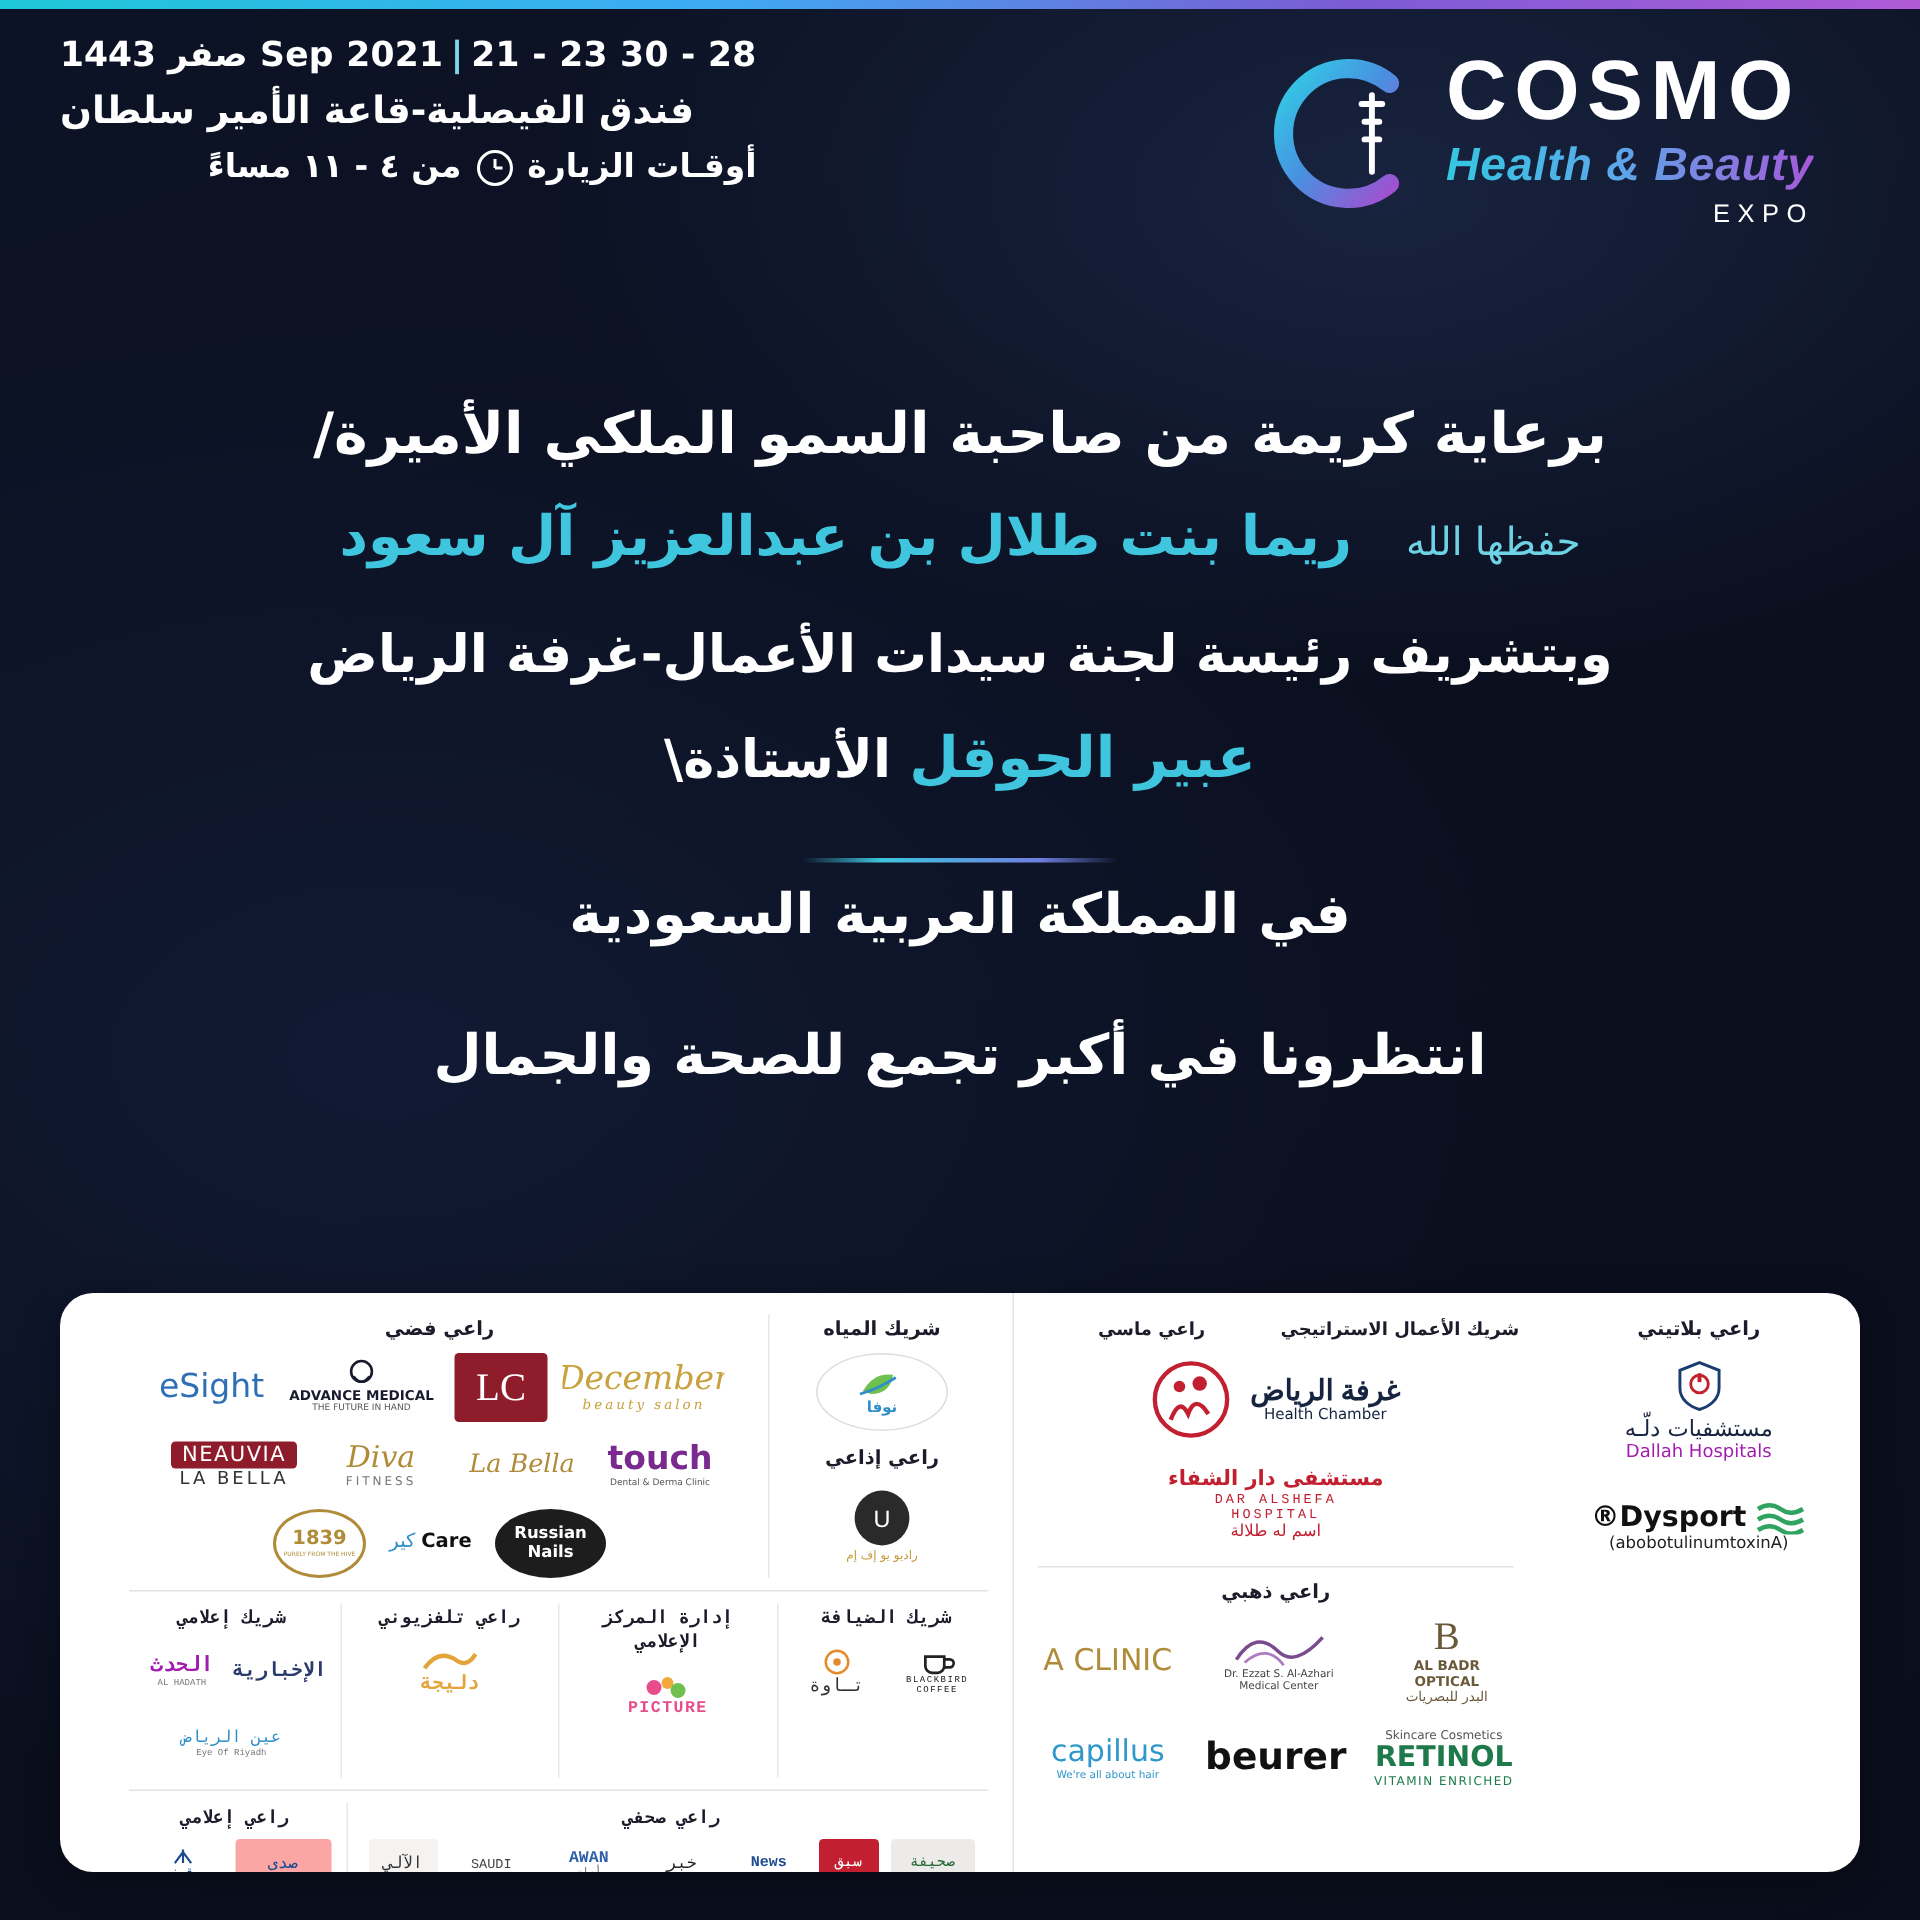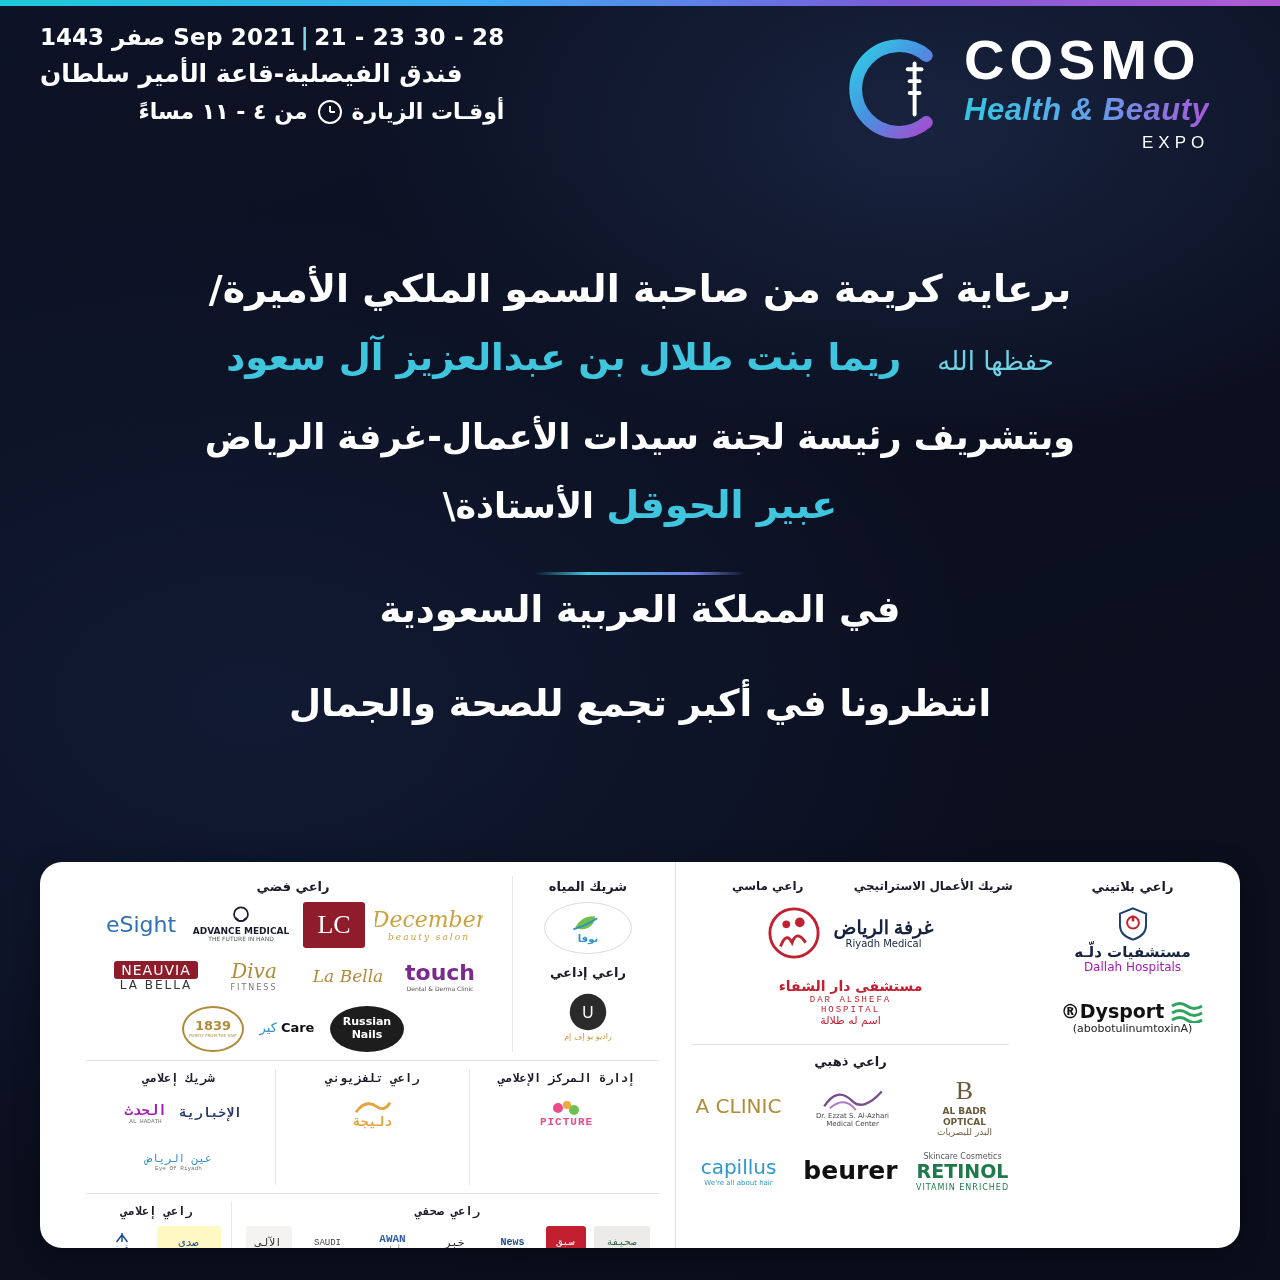--- a/index.html
+++ b/index.html
@@ -352,21 +352,21 @@
     <div class="col col-right">
       <div class="cat-title">راعي بلاتيني</div>
       <div class="logo-row" style="flex-direction:column; gap:12px; margin-top:6px">
 
         <div class="lg" style="width:185px;height:78px;flex-direction:column">
           <svg viewBox="0 0 46 52" width="30" height="34">
             <path d="M23 2 L43 10 V28 C43 40 33 47 23 50 C13 47 3 40 3 28 V10 Z" fill="none" stroke="#1b3c6e" stroke-width="3"></path>
             <circle cx="23" cy="24" r="9" fill="none" stroke="#c2222e" stroke-width="3"></circle>
             <rect x="21" y="13" width="4" height="9" fill="#c2222e"></rect>
           </svg>
-          <div style="font-size:15px;font-weight:bold;color:#16243f;margin-top:3px">مستشفيات دلّـه</div>
+          <div style="font-size:15px;font-weight:normal;color:#16243f;margin-top:3px">مستشفيات دلّـه</div>
           <div style="font-size:12px;color:#a21caf">Dallah Hospitals</div>
         </div>
 
         <div class="lg" style="width:185px;height:54px;flex-direction:column">
           <div style="display:flex;align-items:center;gap:6px">
             <svg viewBox="0 0 34 22" width="34" height="22">
               <path d="M2 5 q8 -5 15 0 q7 5 15 0" fill="none" stroke="#2fa35f" stroke-width="3"></path>
               <path d="M2 12 q8 -5 15 0 q7 5 15 0" fill="none" stroke="#2fa35f" stroke-width="3"></path>
               <path d="M2 19 q8 -5 15 0 q7 5 15 0" fill="none" stroke="#2fa35f" stroke-width="3"></path>
             </svg>
@@ -384,21 +384,21 @@
           <div class="cat-title small">شريك الأعمال الاستراتيجي</div>
         </div>
         <div style="flex:1">
           <div class="cat-title small">راعي ماسي</div>
         </div>
       </div>
 
       <div class="logo-row" style="gap:4px">
         <div class="lg" style="width:110px;height:66px;flex-direction:column">
           <div class="serif" style="font-size:19px;font-weight:bold;color:#16243f">غرفة الرياض</div>
-          <div style="font-size:10px;color:#16243f">Riyadh Medical</div>
+          <div style="font-size:10px;color:#16243f">Health Chamber</div>
         </div>
         <div class="lg" style="width:62px;height:66px">
           <svg viewBox="0 0 56 56" width="54" height="54">
             <circle cx="28" cy="28" r="25" fill="none" stroke="#c22030" stroke-width="3"></circle>
             <circle cx="20" cy="19" r="4" fill="#c22030"></circle>
             <circle cx="34" cy="17" r="5" fill="#c22030"></circle>
             <path d="M14 42 q6 -16 12 -4 q5 -14 14 0" fill="none" stroke="#c22030" stroke-width="3"></path>
           </svg>
         </div>
         <div class="lg" style="width:150px;height:66px;flex-direction:column">
@@ -518,20 +518,39 @@
               <span style="font-size:13px;font-weight:bold">1839</span>
               <span style="font-size:4px">PURELY FROM THE HIVE</span>
             </div>
           </div>
         </div>
       </div>
 
       <hr class="hr-soft">
 
       <div class="vsplit">
+        <div>
+          <div class="cat-title small">شريك الضيافة</div>
+          <div class="logo-row" style="gap:6px">
+            <div class="lg" style="width:60px;height:44px;flex-direction:column">
+              <svg viewBox="0 0 26 20" width="24" height="18">
+                <path d="M4 6 h14 v7 a5 5 0 0 1 -5 5 h-4 a5 5 0 0 1 -5 -5 z" fill="none" stroke="#222" stroke-width="2"></path>
+                <path d="M18 8 h4 a3 3 0 0 1 0 6 h-4" fill="none" stroke="#222" stroke-width="2"></path>
+              </svg>
+              <span style="font-size:6px;letter-spacing:1px;color:#222">BLACKBIRD COFFEE</span>
+            </div>
+            <div class="lg" style="width:62px;height:44px;flex-direction:column">
+              <svg viewBox="0 0 24 24" width="20" height="20">
+                <circle cx="12" cy="12" r="9" fill="none" stroke="#e58a2a" stroke-width="2"></circle>
+                <circle cx="12" cy="12" r="3" fill="#e58a2a"></circle>
+              </svg>
+              <span style="font-size:12px;color:#333">تـاوة</span>
+            </div>
+          </div>
+        </div>
 
         <div>
           <div class="cat-title small">إدارة المركز الإعلامي</div>
           <div class="logo-row">
             <div class="lg" style="width:96px;height:44px;flex-direction:column">
               <svg viewBox="0 0 30 16" width="30" height="16">
                 <circle cx="6" cy="8" r="5" fill="#e84c8a"></circle>
                 <circle cx="15" cy="5" r="4" fill="#f2a93b"></circle>
                 <circle cx="22" cy="10" r="5" fill="#6fc04f"></circle>
               </svg>
@@ -597,21 +616,21 @@
               </div>
             <div class="lg" style="width:46px;height:34px;background:#f4f3f2;border-radius:3px">
                 <span style="font-size:11px;color:#333">الآلي</span>
               </div>
           </div>
         </div>
 
         <div style="flex:1">
           <div class="cat-title small">راعي إعلامي</div>
           <div class="logo-row" style="gap:6px">
-            <div class="lg" style="width:64px;height:34px;background:#fef9c3;border-radius:3px">
+            <div class="lg" style="width:64px;height:34px;background:#fca5a5;border-radius:3px">
                 <span style="font-size:11px;color:#1a4a8f">صدى</span>
               </div>
             <div class="lg" style="width:58px;height:34px;flex-direction:column">
               <svg viewBox="0 0 22 14" width="20" height="13">
                 <path d="M11 2 v10 M5 12 l6 -8 l6 8" fill="none" stroke="#1a4a8f" stroke-width="1.6"></path>
               </svg>
               <span style="font-size:9px;color:#1a4a8f">قيف</span>
             </div>
           </div>
         </div>

